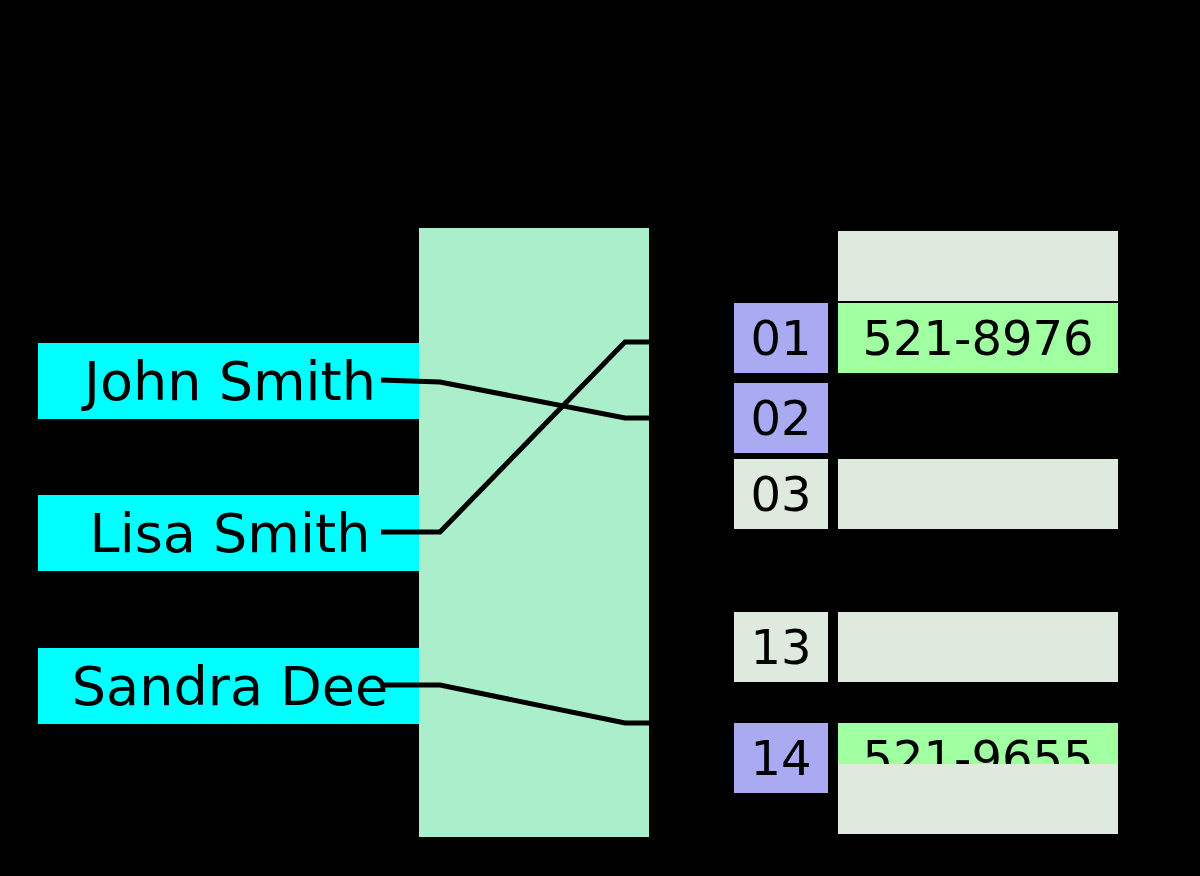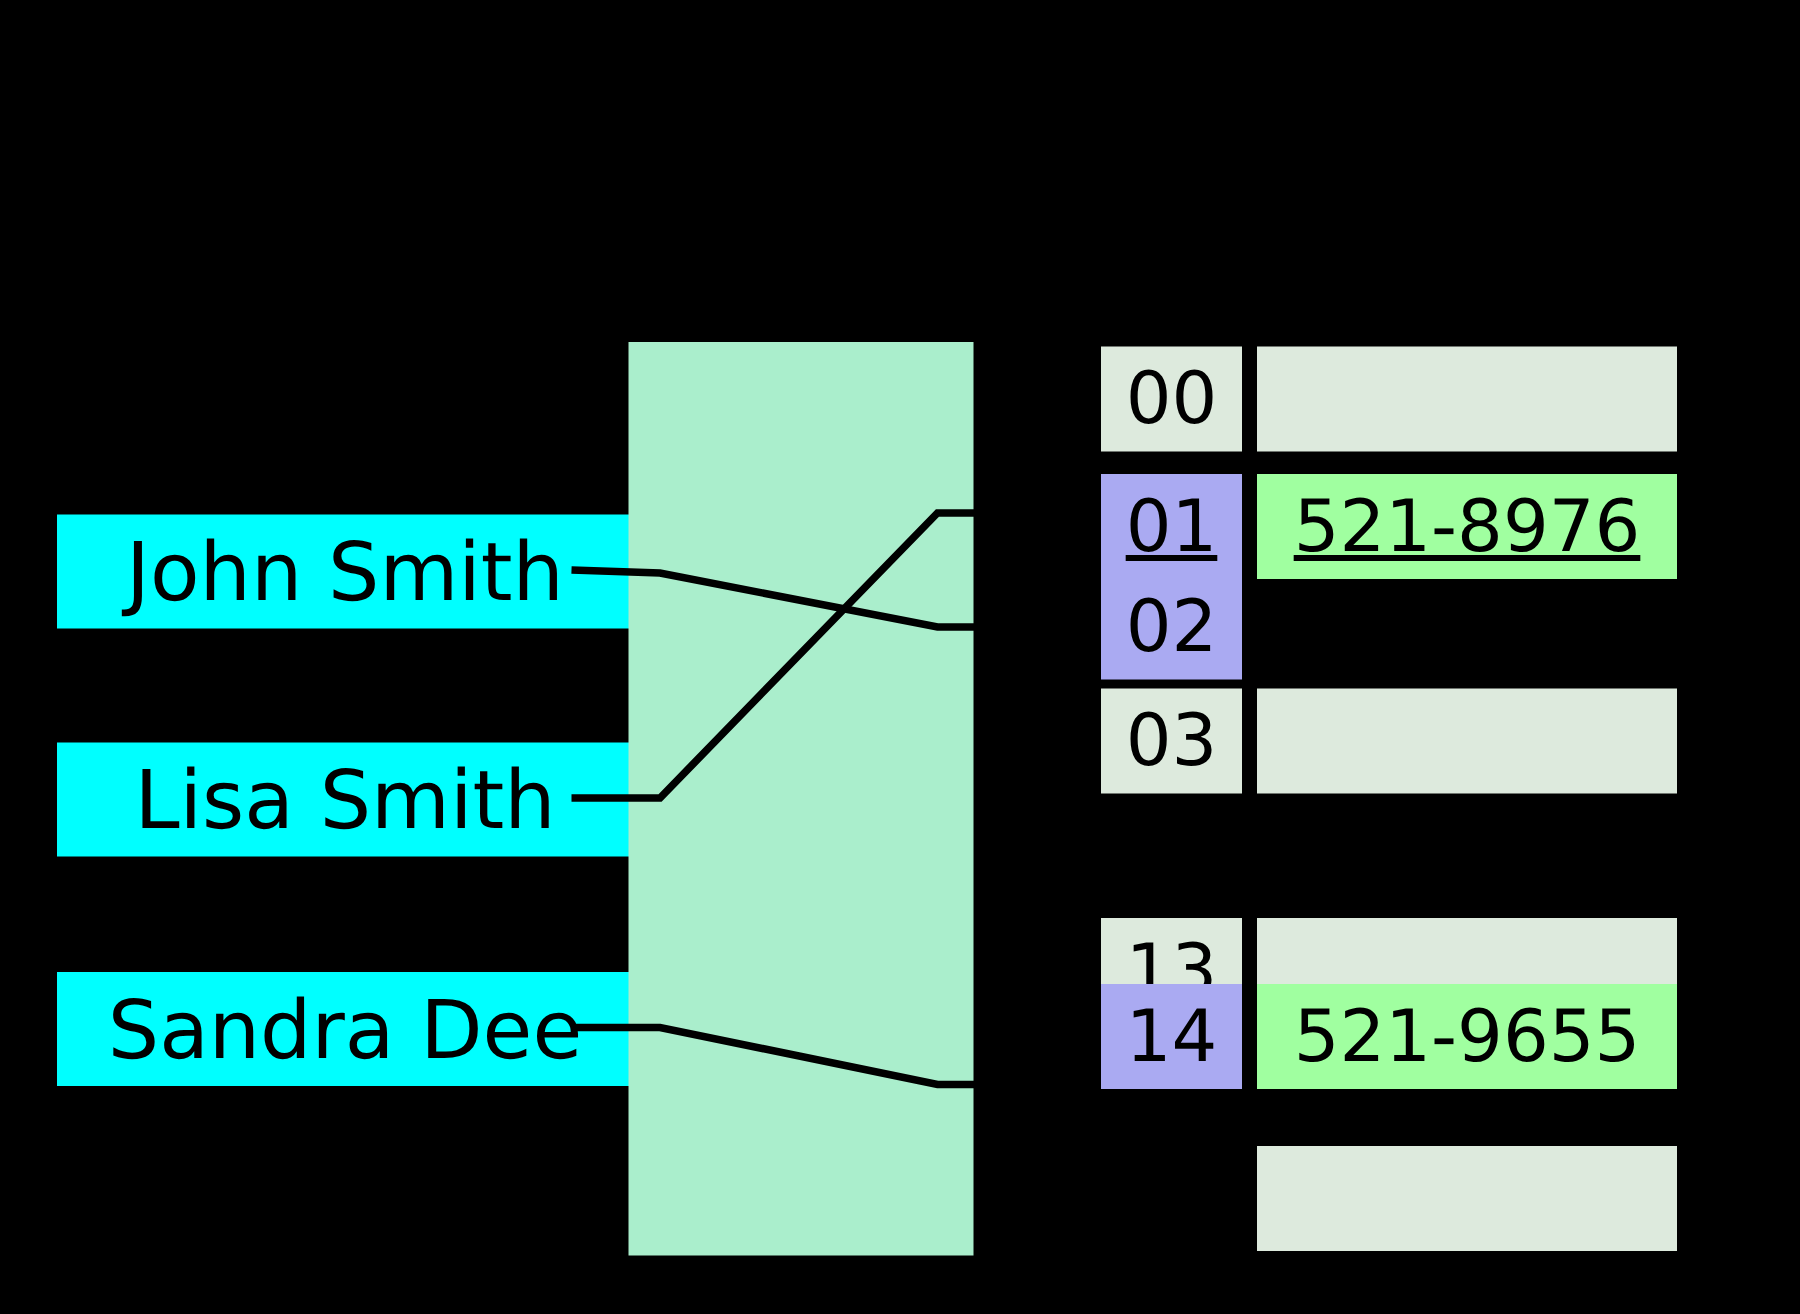--- a/index.html
+++ b/index.html
@@ -71,25 +71,25 @@
   .idx-cell.hl { background: var(--c-bucket_index_highlight, #aaaaf2); }
   .val-cell {
     left: 838px;
     width: 280px;
     background: var(--c-bucket_value_empty, #ddeadd);
   }
   .val-cell.filled { background: var(--c-bucket_value_filled, #a0ffa0); }
 
   
   .r-t0 { top: 231px; }
-  .r-t1 { top: 316px; text-decoration: underline; }
+  .r-t1 { top: 303px; }
   .r-t2 { top: 383px; }
   .r-t3 { top: 459px; }
   .r-b0 { top: 612px; }
-  .r-b1 { top: 656px; }
+  .r-b1 { top: 723px; }
   .r-b2 { top: 764px; }
 </style>
 </head>
 <body>
 
 <div class="canvas">
 
   <div class="key-box k0">
     <span>John Smith</span>
   </div>
@@ -101,21 +101,20 @@
   </div>
 
   <div class="hash-box"></div>
 
   <svg class="lines" viewBox="0 0 1200 876">
     <path d="M381 380 L440 382 L625 418 L734 418"></path>
     <path d="M381 532 L440 532 L625 342 L734 342"></path>
     <path d="M381 685 L440 685 L625 723 L734 723"></path>
   </svg>
 
-  <div class="idx-cell r-t0">00</div>
   <div class="val-cell r-t0"></div>
 
   <div class="idx-cell r-t1 hl">01</div>
   <div class="val-cell r-t1 filled">521-8976</div>
 
   <div class="idx-cell r-t2 hl">02</div>
 
   <div class="idx-cell r-t3">03</div>
   <div class="val-cell r-t3"></div>
 

